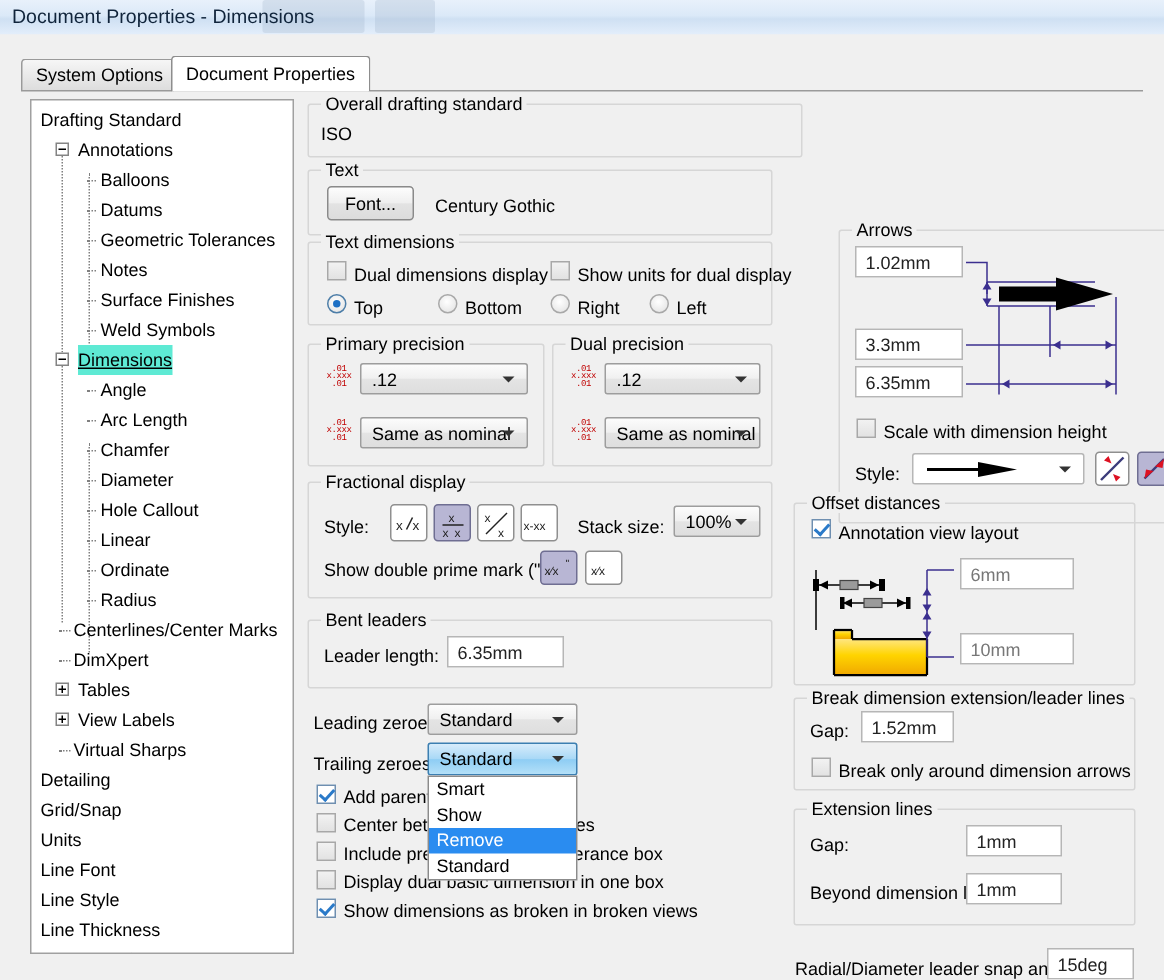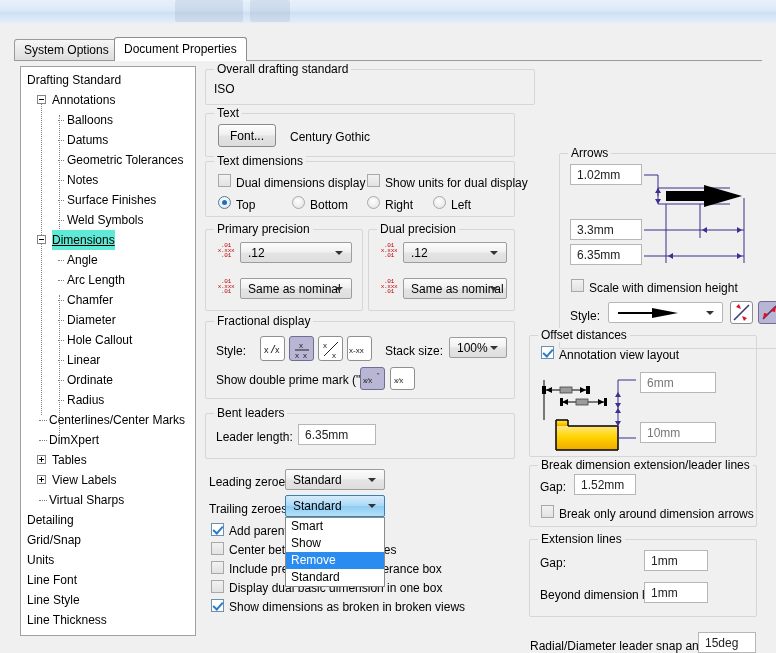--- a/index.html
+++ b/index.html
@@ -220,20 +220,21 @@
     letter-spacing:-0.3px;
     text-align:center;
   }
 </style>
 </head>
 <body>
 
 <div class="titlebar">
   <div class="ghost g1"></div>
   <div class="ghost g2"></div>
+  <div class="title">Document Properties - Dimensions</div>
 </div>
 
 <div class="dialog">
 
   <div class="tabstrip">
     <div class="tab" style="left:0px;">System Options</div>
     <div class="tab active" style="left:100px;">Document Properties</div>
   </div>
 
   <div class="tabbody">

